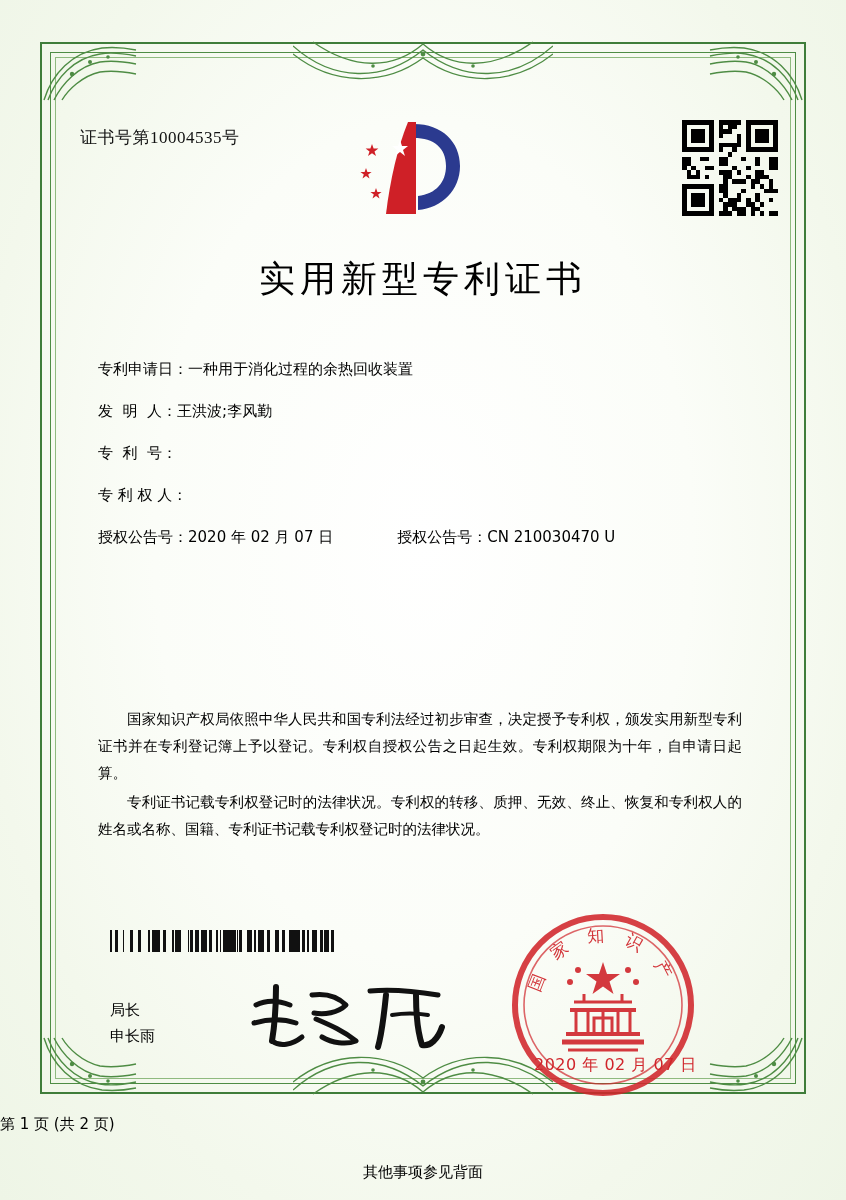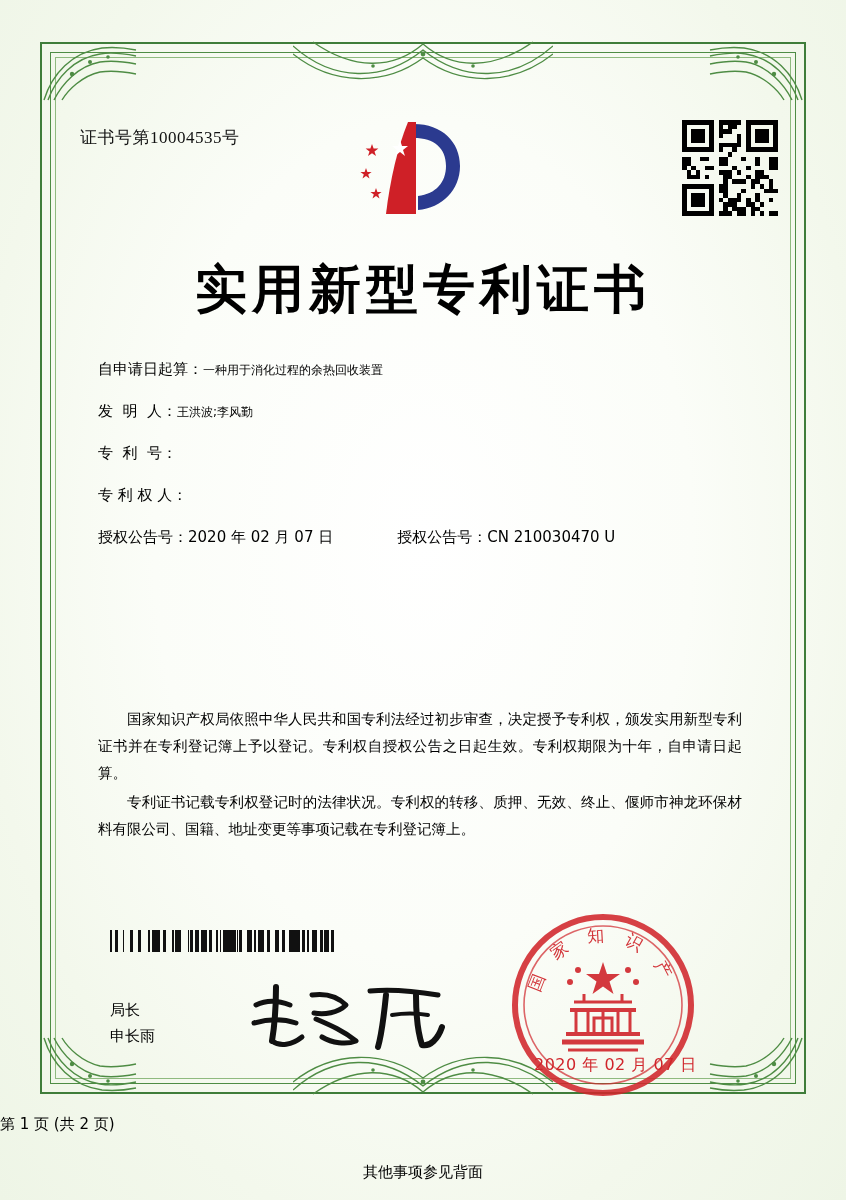--- a/index.html
+++ b/index.html
@@ -117,22 +117,22 @@
   }
   .qr-grid i { background: transparent; display:block; }
   .qr-grid i.on { background: #000; }
 
   
   .doc-title {
     position: absolute;
     left: 0; right: 0;
     top: 255px;
     text-align: center;
-    font-size: 52px;
-    font-weight: bold;
+    font-size: 36px;
+    font-weight: normal;
     letter-spacing: 5px;
     color: #000;
     font-family: "DejaVu Serif", "Liberation Serif", serif;
   }
 
   
   .fields {
     position: absolute;
     left: 98px;
     top: 360px;
@@ -147,21 +147,21 @@
   }
   .field-label {
     white-space: pre;
     flex: 0 0 auto;
     font-family: "DejaVu Sans", "Liberation Sans", sans-serif;
     font-size: 15px;
   }
   .field-value {
     flex: 1 1 auto;
     font-family: "DejaVu Sans", "Liberation Sans", sans-serif;
-    font-size: 12px;
+    font-size: 15px;
   }
   .row-inline {
     display: flex;
     align-items: baseline;
     margin-bottom: 22px;
     font-size: 15px;
     font-family: "DejaVu Sans", "Liberation Sans", sans-serif;
   }
   .row-inline .seg2 {
     margin-left: 64px;
@@ -815,21 +815,21 @@
         <i></i>
         <i class="on"></i>
         <i class="on"></i>
       </div>
   </div>
 
   <div class="doc-title">实用新型专利证书</div>
 
   <div class="fields">
     <div class="field-row">
-      <div class="field-label">自申请日起算：</div>
+      <div class="field-label">专利申请日：</div>
       <div class="field-value">一种用于消化过程的余热回收装置</div>
     </div>
     <div class="field-row">
       <div class="field-label">发  明  人：</div>
       <div class="field-value">王洪波;李风勤</div>
     </div>
     <div class="field-row">
       <div class="field-label">专  利  号：</div>
     </div>
     <div class="field-row">
@@ -838,21 +838,21 @@
     <div class="row-inline">
       <span>授权公告号：</span>
       <span>2020 年 02 月 07 日</span>
       <span class="seg2">授权公告号：</span>
       <span>CN 210030470 U</span>
     </div>
   </div>
 
   <div class="paras">
     <p>国家知识产权局依照中华人民共和国专利法经过初步审查，决定授予专利权，颁发实用新型专利证书并在专利登记簿上予以登记。专利权自授权公告之日起生效。专利权期限为十年，自申请日起算。</p>
-    <p>专利证书记载专利权登记时的法律状况。专利权的转移、质押、无效、终止、偃师市神龙环保材料有限公司、国籍、地址变更等事项记载在专利登记簿上。</p>
+    <p>专利证书记载专利权登记时的法律状况。专利权的转移、质押、无效、终止、恢复和专利权人的姓名或名称、国籍、专利证书记载专利权登记时的法律状况。</p>
   </div>
 
   <div class="barcode" id="barcode">
       <span style="width: 2px; background: rgb(17, 17, 17);"></span>
       <span style="width: 3px; background: transparent;"></span>
       <span style="width: 3px; background: rgb(17, 17, 17);"></span>
       <span style="width: 1px; background: transparent;"></span>
       <span style="width: 2px; background: transparent;"></span>
       <span style="width: 2px; background: transparent;"></span>
       <span style="width: 1px; background: rgb(17, 17, 17);"></span>

